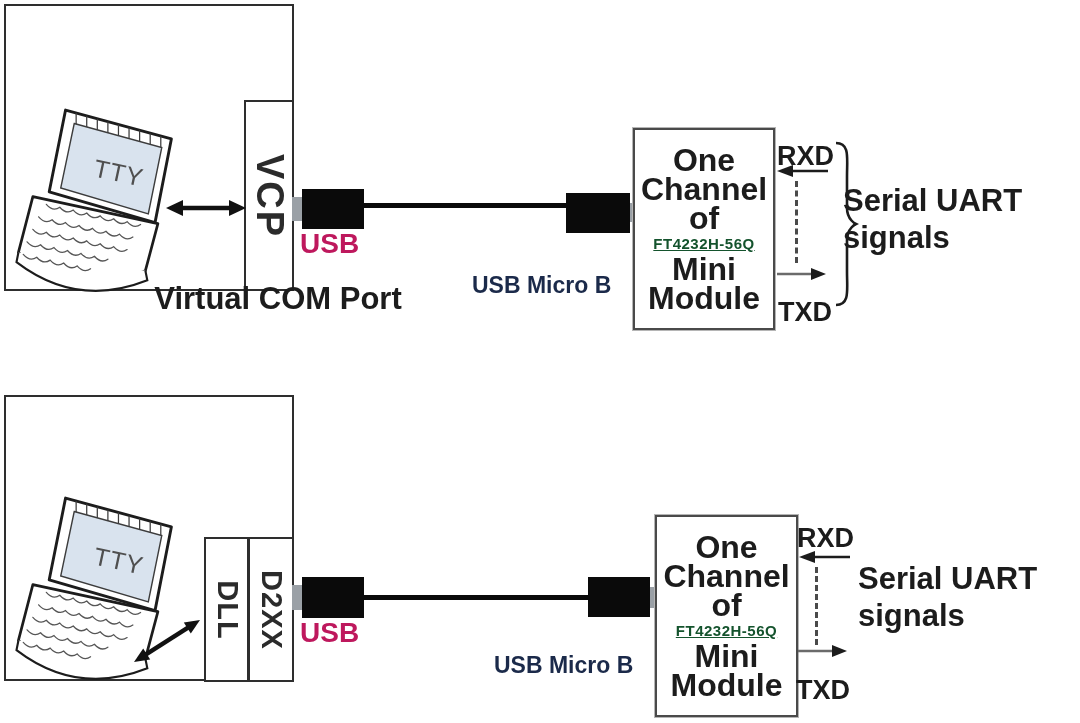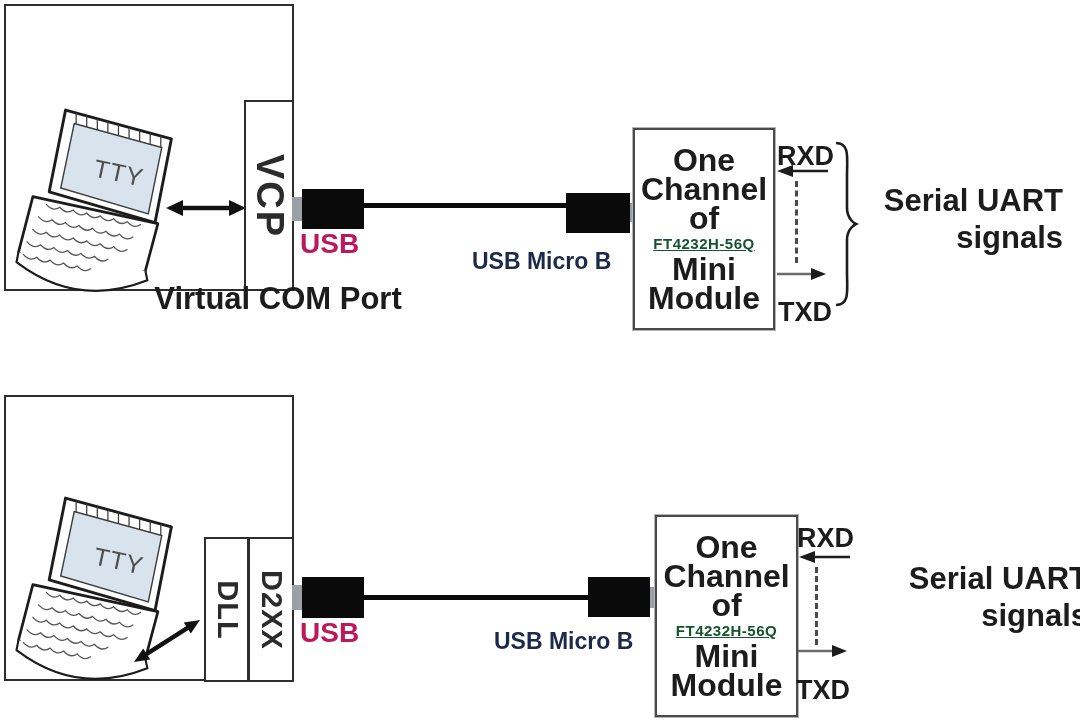--- a/index.html
+++ b/index.html
@@ -16,23 +16,23 @@
   }
   .module-line{font-weight:bold;font-size:32px;line-height:29px;color:#1c1c1c;}
   .part-number{font-weight:bold;font-size:15px;line-height:22px;color:#14532d;letter-spacing:.5px;text-decoration:underline;}
   .rot-label{
     position:absolute;left:50%;top:50%;
     transform:translate(-50%,-50%) rotate(90deg);
     font-weight:600;white-space:nowrap;color:#2b2b2b;
   }
   .caption{font-weight:bold;font-size:31px;text-align:center;color:#1c1c1c;}
   .usb-label{font-weight:bold;font-size:28px;color:#be185d;}
-  .cable-label{font-weight:bold;font-size:23px;color:#1b2a4a;}
+  .cable-label{font-weight:bold;font-size:23px;color:#1b2a4a;margin-top:24px;}
   .pin-label{font-weight:bold;font-size:27px;color:#1c1c1c;margin-top:10px;}
-  .signals-label{font-weight:bold;font-size:31px;line-height:37px;text-align:right;color:#1c1c1c;white-space:nowrap;}
+  .signals-label{font-weight:bold;font-size:31px;line-height:37px;text-align:left;color:#1c1c1c;white-space:nowrap;}
   .connector{position:absolute;background:#0a0a0a;}
   .stub{position:absolute;background:#9aa0a6;}
   .cable{position:absolute;background:#0a0a0a;height:5px;}
   .dashed-line{position:absolute;width:0;border-left:3px dashed #4a4a4a;}
 </style>
 </head>
 <body>
 
 <div class="canvas">
 

